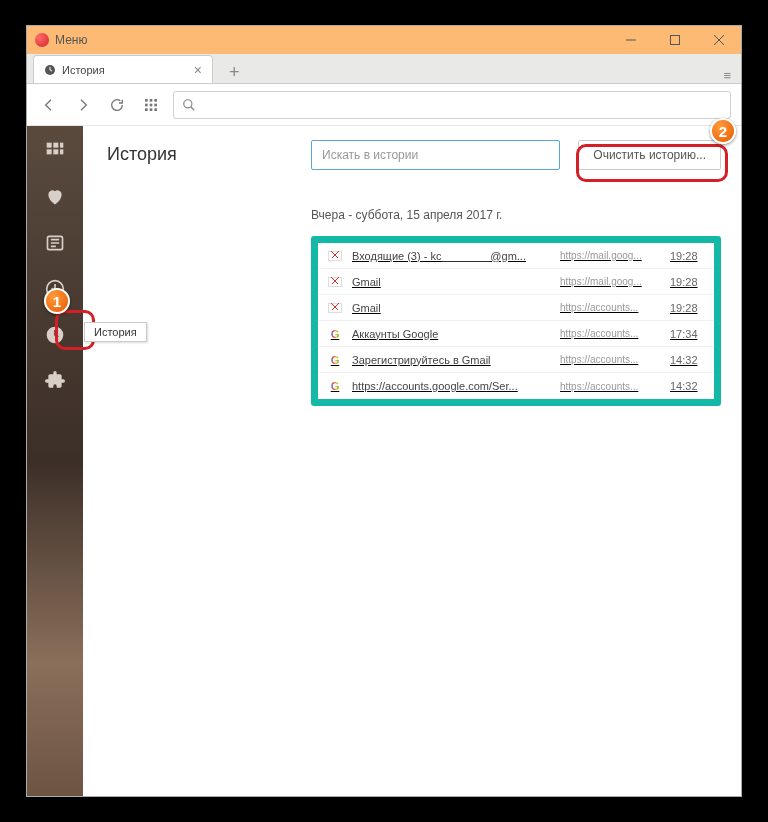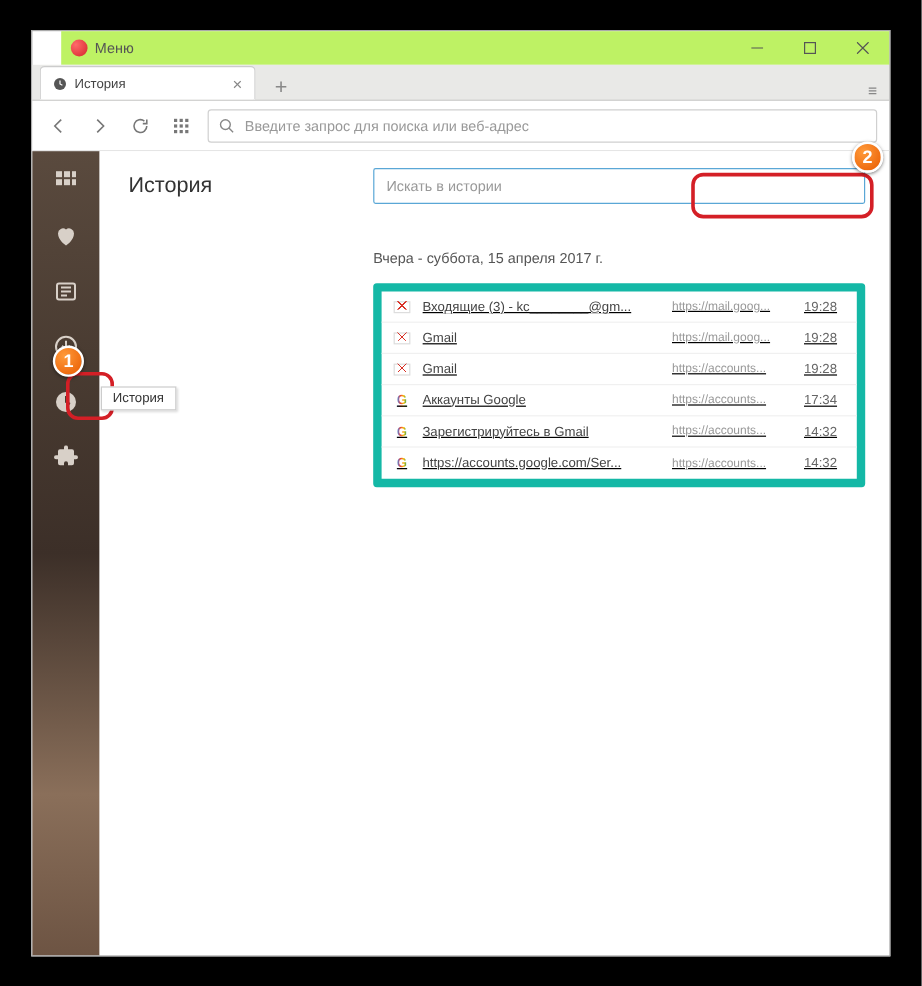--- a/index.html
+++ b/index.html
@@ -1,19 +1,19 @@
 <!DOCTYPE html>
 <html><head>
 <meta charset="utf-8">
 <style>
 * { margin: 0; padding: 0; box-sizing: border-box; font-family: -apple-system, 'Segoe UI', Arial, sans-serif; }
 body { background: #000; width: 768px; height: 822px; overflow: hidden; position: relative; }
 .frame { position: absolute; left: 26px; top: 25px; width: 716px; height: 772px; background: #fff; border: 1px solid #aaa; display: flex; flex-direction: column; }
 
-.titlebar { height: 28px; display: flex; align-items: center; justify-content: space-between; background: #bef264; margin-left: 24px; }
+.titlebar { height: 28px; display: flex; align-items: center; justify-content: space-between; background: #fdba74; }
 .titlebar-left { display: flex; align-items: center; gap: 6px; padding-left: 8px; }
 .opera-logo { width: 14px; height: 14px; border-radius: 50%; background: radial-gradient(circle at 30% 30%, #ff6a6a, #d4252c); }
 .menu-label { font-size: 12px; color: #555; }
 .win-controls { display: flex; }
 .win-btn { width: 44px; height: 28px; display: flex; align-items: center; justify-content: center; color: #555; }
 .win-btn svg { width: 10px; height: 10px; }
 
 .tabbar { height: 30px; background: #e9e9e7; display: flex; align-items: flex-end; border-bottom: 1px solid #ccc; position: relative; }
 .tab { height: 28px; background: #fff; border: 1px solid #ccc; border-bottom: none; border-radius: 4px 4px 0 0; display: flex; align-items: center; padding: 0 10px; margin-left: 6px; min-width: 180px; justify-content: space-between; }
 .tab-c { display: flex; align-items: center; gap: 6px; }
@@ -135,21 +135,20 @@
           <rect x="3" y="17" width="4" height="4" fill="currentColor"></rect>
           <rect x="10" y="17" width="4" height="4" fill="currentColor"></rect>
           <rect x="17" y="17" width="4" height="4" fill="currentColor"></rect>
         </svg>
       </div>
     <div class="addr">
       <svg viewBox="0 0 24 24">
           <circle cx="10" cy="10" r="7" stroke="currentColor" stroke-width="2" fill="none"></circle>
           <path d="M15 15l6 6" stroke="currentColor" stroke-width="2"></path>
         </svg>
-      <span class="addr-text">Введите запрос для поиска или веб-адрес</span>
     </div>
   </div>
 
   <div class="body-area">
     <div class="sidebar">
       <div class="sb-icon">
           <svg viewBox="0 0 24 24">
             <rect x="2" y="2" width="6" height="6" fill="currentColor"></rect>
             <rect x="10" y="2" width="6" height="6" fill="currentColor"></rect>
             <rect x="18" y="2" width="4" height="6" fill="currentColor"></rect>
@@ -189,20 +188,21 @@
     </div>
 
     <div class="content">
       <div class="left-col">
         <div class="page-title">История</div>
       </div>
 
       <div class="right-col">
         <div class="top-controls">
           <div class="search-input">Искать в истории</div>
+          <div class="clear-btn">Очистить историю...</div>
         </div>
         <div class="section-heading">Вчера - суббота, 15 апреля 2017 г.</div>
         <div class="history-list">
           <div class="h-row">
             <div class="h-fav">
                 <div class="gmail-icon"></div>
               </div>
             <div class="h-title">Входящие (3) - kc________@gm...</div>
             <div class="h-url">https://mail.goog...</div>
             <div class="h-time">19:28</div>

